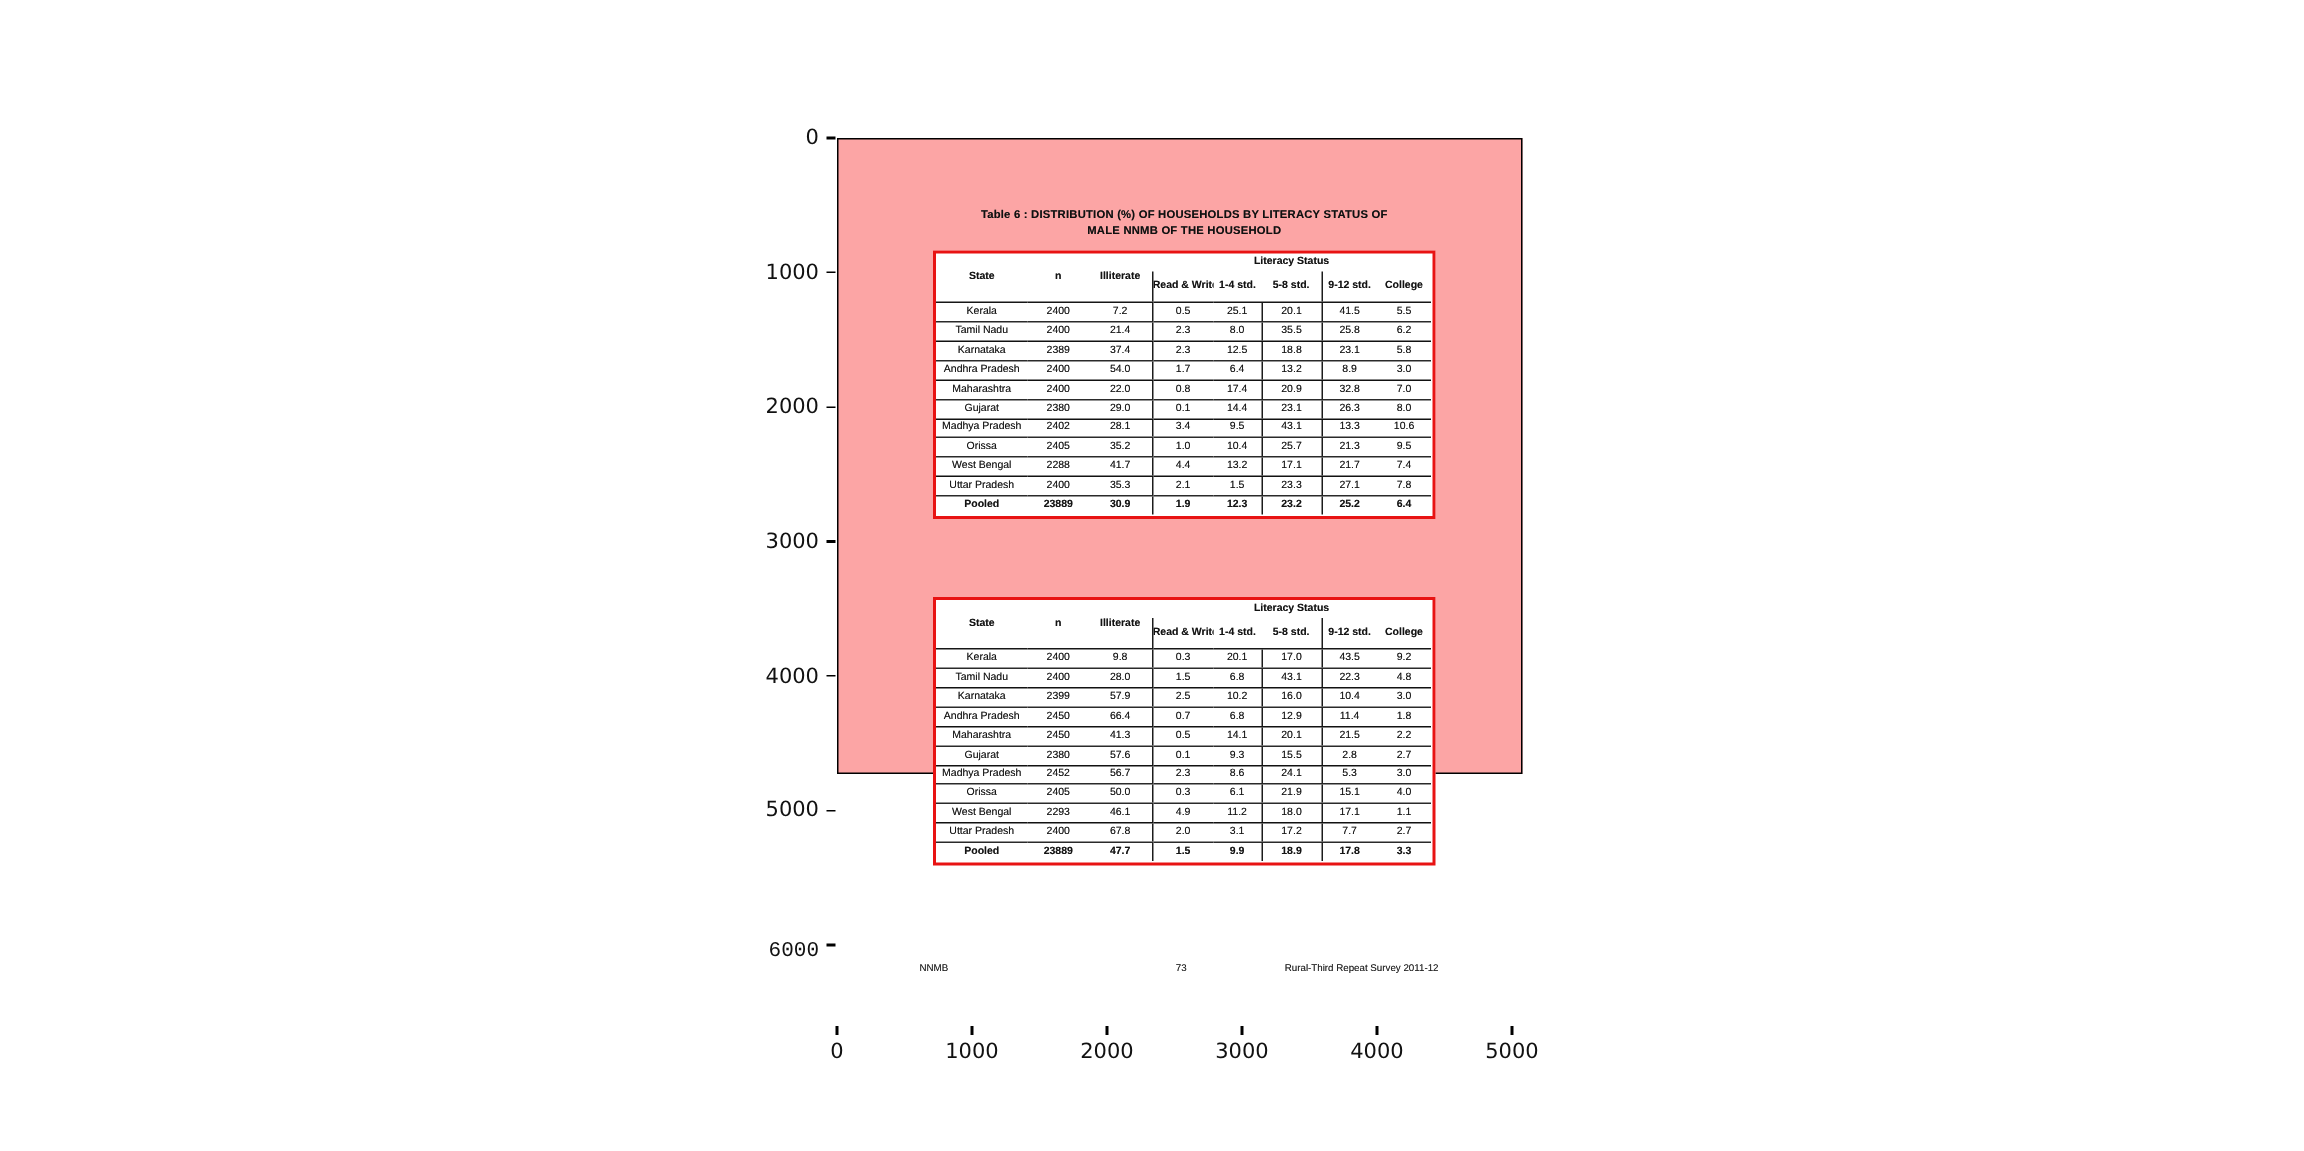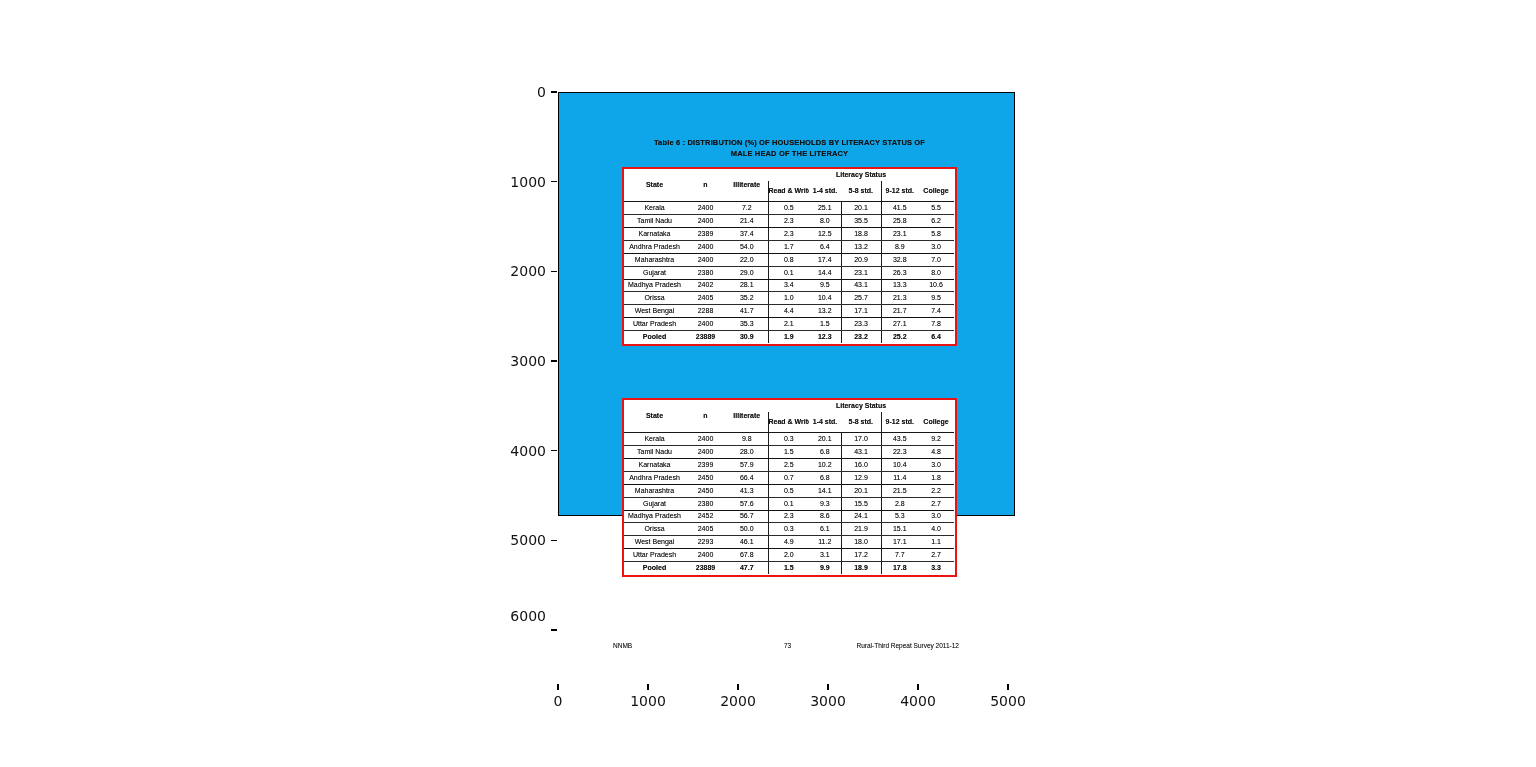--- a/index.html
+++ b/index.html
@@ -1,20 +1,20 @@
 <!DOCTYPE html>
 <html><head>
 <meta charset="utf-8">
 <style>
   html,body{margin:0;padding:0;background:#ffffff;}
   .canvas{position:relative;width:1536px;height:767px;background:#ffffff;overflow:hidden;
           font-family:"DejaVu Sans",sans-serif;}
   
   .plot{position:absolute;left:558px;top:92px;width:457px;height:424px;
-        border:1px solid #000;background:#0ea5e9;box-sizing:border-box;}
+        border:1px solid #000;background:#fca5a5;box-sizing:border-box;}
   .ytick-mark{position:absolute;left:551px;width:6px;height:1.5px;background:#000;}
   .xtick-mark{position:absolute;top:684px;width:1.5px;height:6px;background:#000;}
   .ytick-label{position:absolute;left:502px;width:44px;text-align:right;
                font-size:14px;line-height:18px;color:#111;}
   .xtick-label{position:absolute;top:692px;width:70px;text-align:center;
                font-size:14px;line-height:18px;color:#111;}
   
   .page{position:absolute;left:0;top:0;width:457px;height:591px;color:#141414;
         font-family:"Liberation Sans",sans-serif;}
   .doc-title{position:absolute;left:63px;width:335px;text-align:center;
@@ -51,21 +51,21 @@
 <div class="canvas">
 
   <div id="yticks"></div>
   <div id="xticks"></div>
 
   <div class="plot">
     <div class="page">
 
       <div class="doc-title" style="top:44px">
         <div>Table 6 : DISTRIBUTION (%) OF HOUSEHOLDS BY LITERACY STATUS OF</div>
-        <div>MALE HEAD OF THE LITERACY</div>
+        <div>MALE NNMB OF THE HOUSEHOLD</div>
       </div>
 
       <div class="tbl-slot" style="top: 74px; border-color: rgb(232, 19, 19);">
           <table class="scan-table" style="color: rgb(20, 20, 20);">
             <colgroup>
               <col style="width: 61px;">
               <col style="width: 41px;">
               <col style="width: 42px;">
               <col style="width: 41px;">
               <col style="width: 32px;">
@@ -360,21 +360,21 @@
     <div class="ytick-label" style="top: 172.67px;">1000</div>
     <div class="ytick-mark" style="top: 270.59px;"></div>
     <div class="ytick-label" style="top: 262.34px;">2000</div>
     <div class="ytick-mark" style="top: 360.26px;"></div>
     <div class="ytick-label" style="top: 352.01px;">3000</div>
     <div class="ytick-mark" style="top: 449.93px;"></div>
     <div class="ytick-label" style="top: 441.68px;">4000</div>
     <div class="ytick-mark" style="top: 539.6px;"></div>
     <div class="ytick-label" style="top: 531.35px;">5000</div>
     <div class="ytick-mark" style="top: 629.27px;"></div>
-    <div class="ytick-label" style="top: 607px;">6000</div>
+    <div class="ytick-label" style="top: 625px; font-family: Liberation Mono, monospace;">6000</div>
     <div class="xtick-mark" style="left: 557.25px;"></div>
     <div class="xtick-label" style="left: 523px;">0</div>
     <div class="xtick-mark" style="left: 647.25px;"></div>
     <div class="xtick-label" style="left: 613px;">1000</div>
     <div class="xtick-mark" style="left: 737.25px;"></div>
     <div class="xtick-label" style="left: 703px;">2000</div>
     <div class="xtick-mark" style="left: 827.25px;"></div>
     <div class="xtick-label" style="left: 793px;">3000</div>
     <div class="xtick-mark" style="left: 917.25px;"></div>
     <div class="xtick-label" style="left: 883px;">4000</div>

